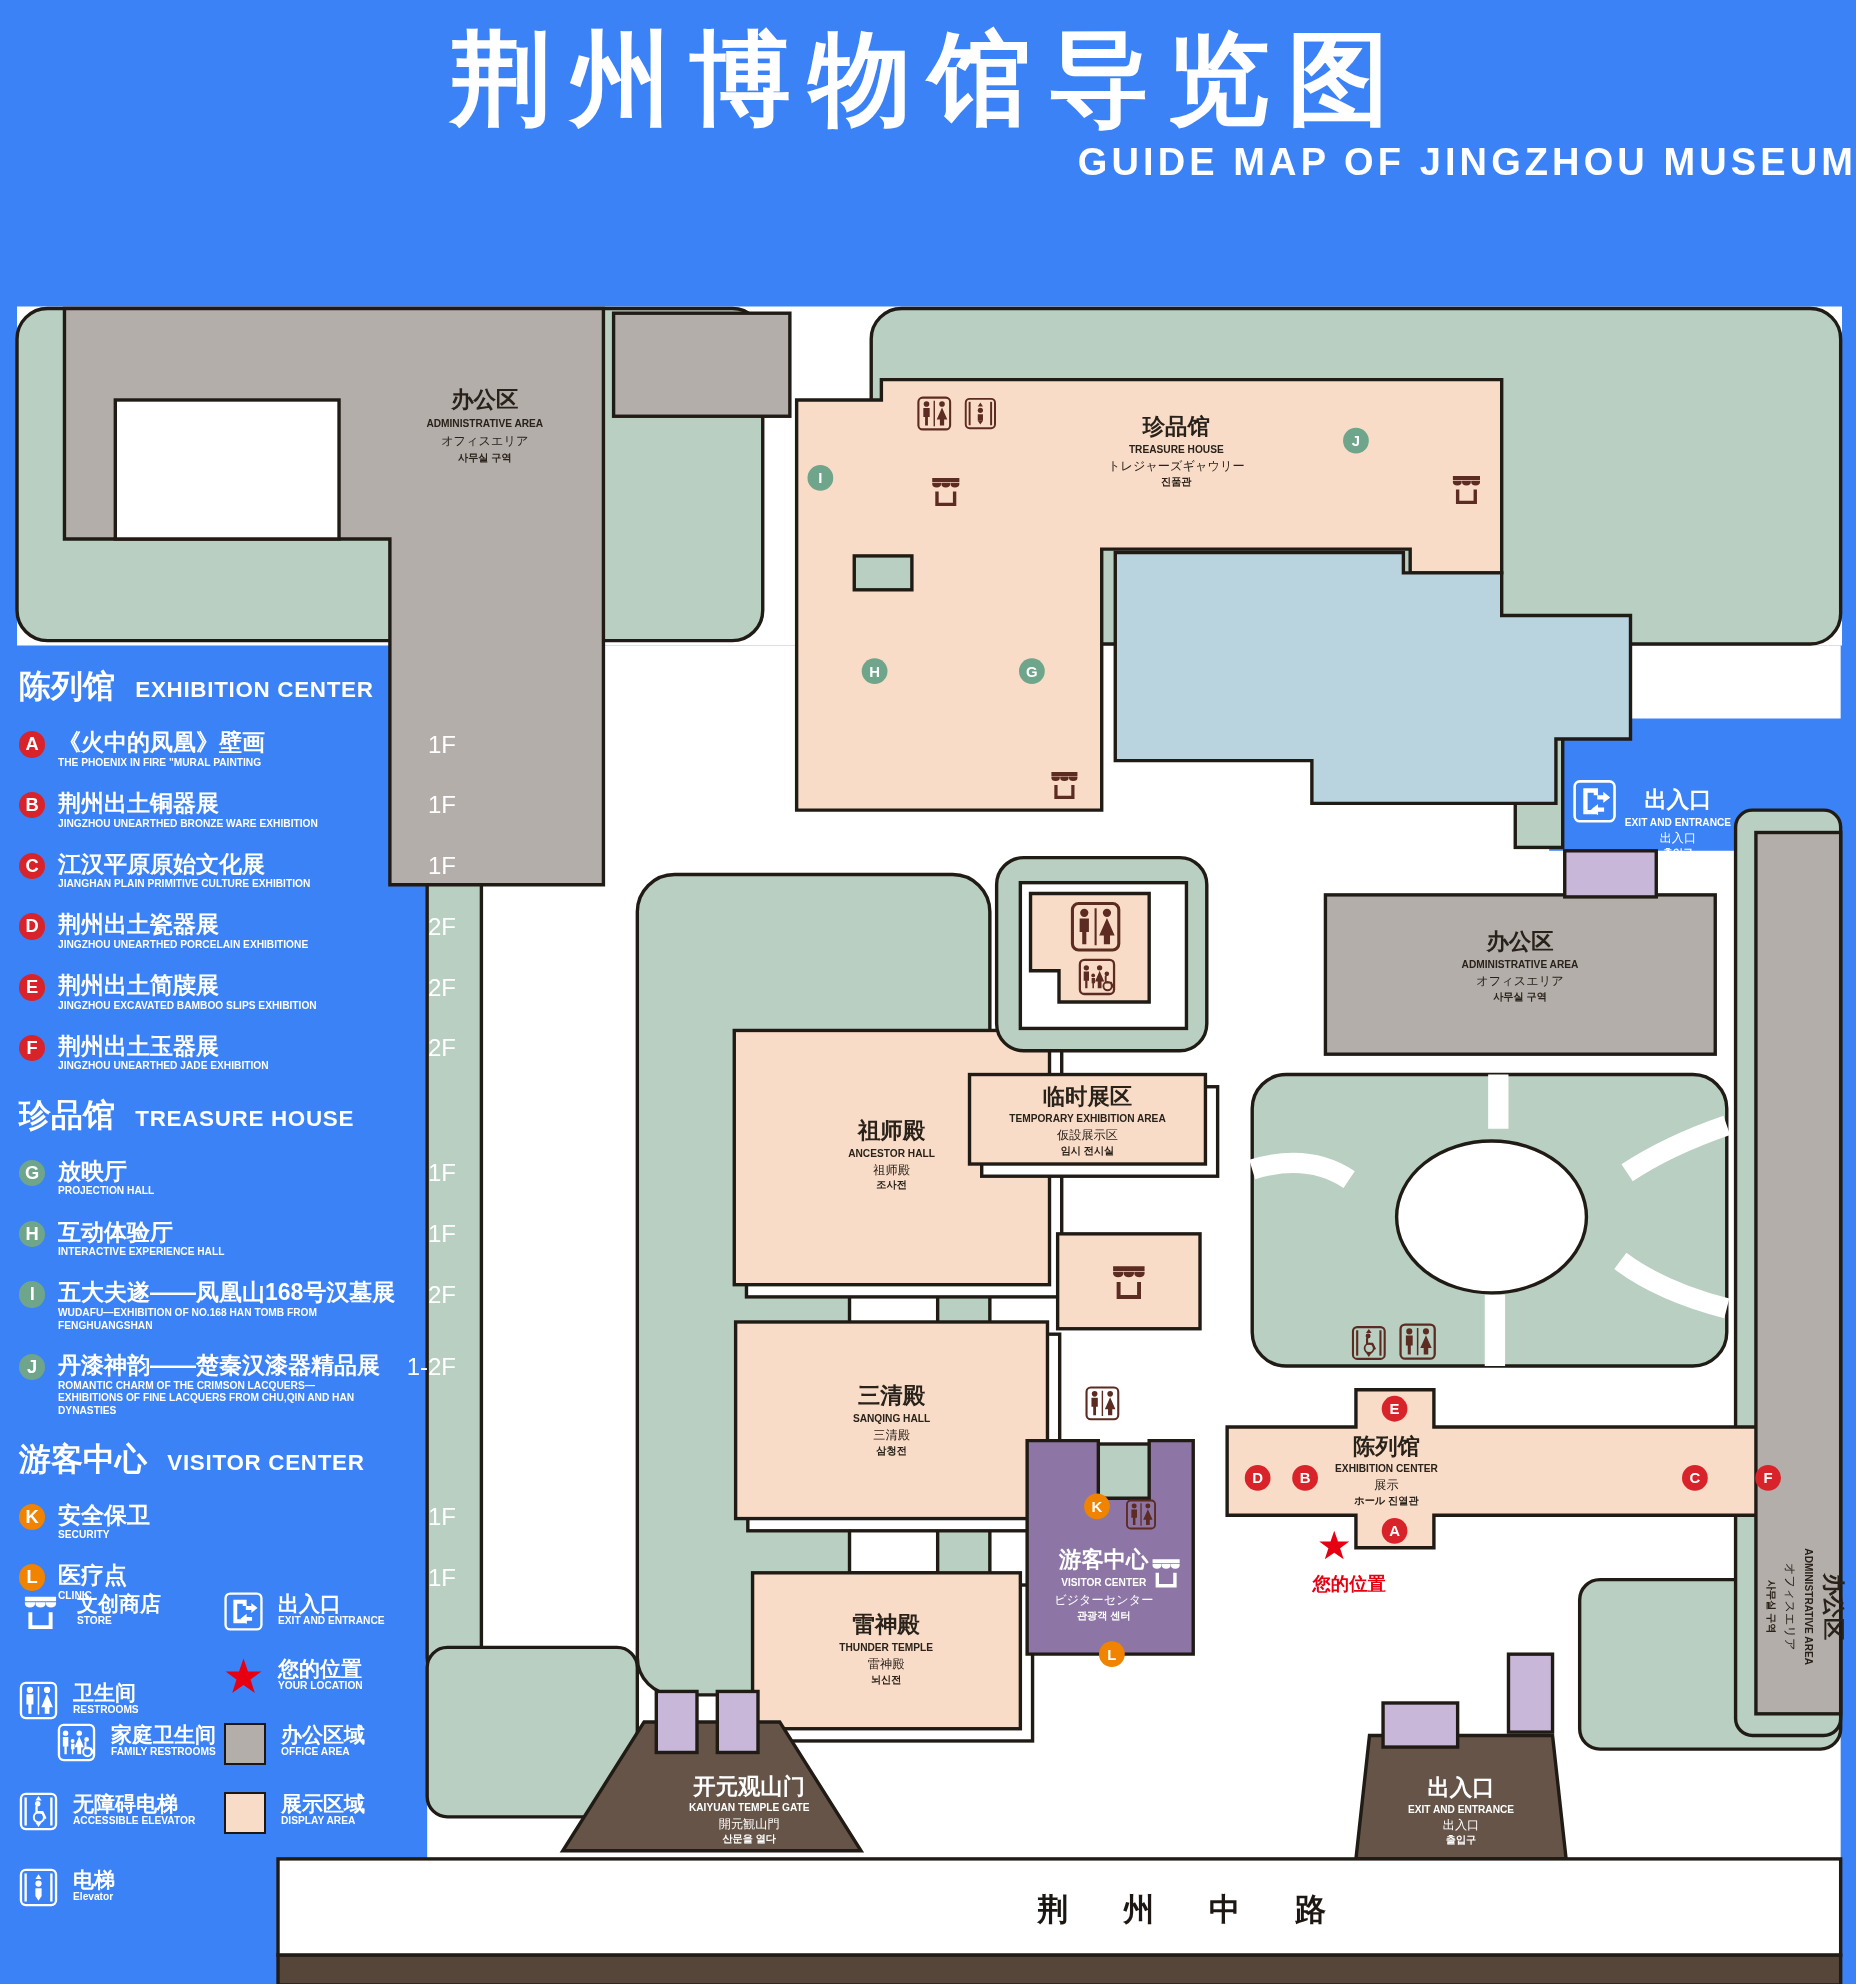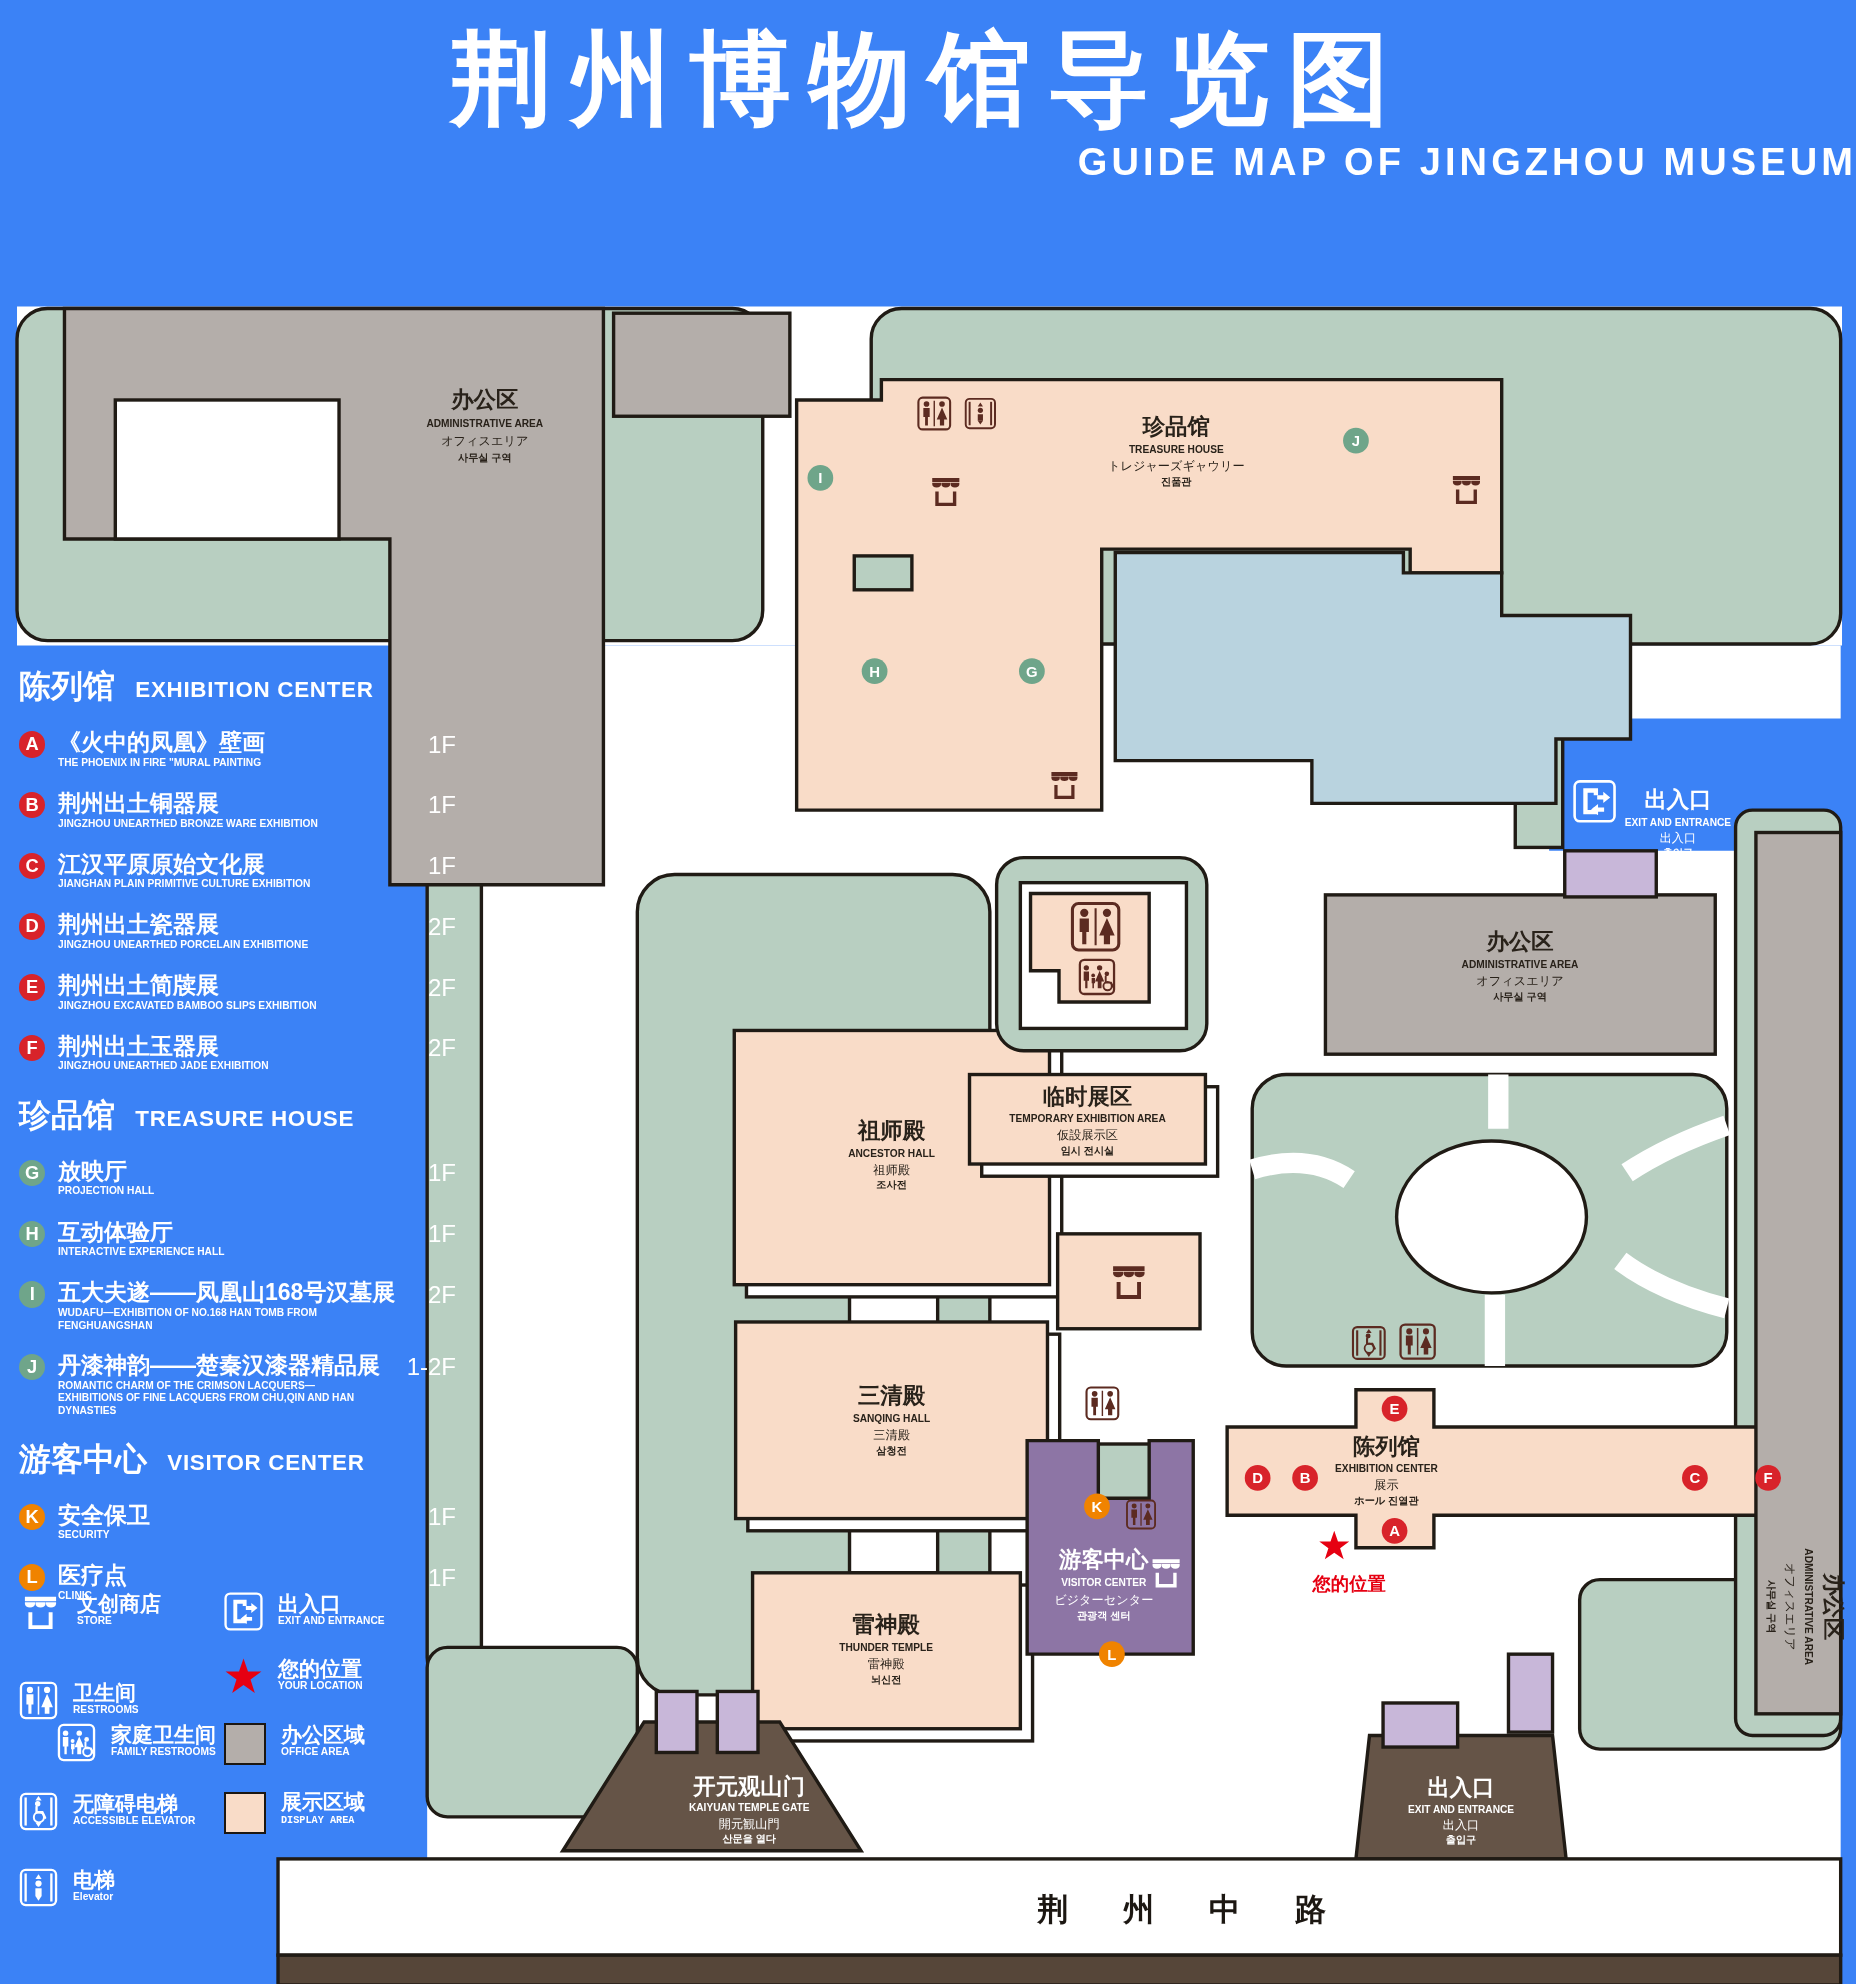--- a/index.html
+++ b/index.html
@@ -498,21 +498,21 @@
          <div class="en">YOUR LOCATION</div>
       </div>
   </div>
   <div class="sirow" style="left:224px;top:1723px;">
     <div class="swatch sw-office"></div>
     <div>
         <div class="zh">办公区域</div>
          <div class="en">OFFICE AREA</div>
       </div>
   </div>
-  <div class="sirow" style="left:224px;top:1792px;font-family:Liberation Mono, monospace;">
+  <div class="sirow" style="left:224px;top:1792px;">
     <div class="swatch sw-display"></div>
     <div>
         <div class="zh">展示区域</div>
          <div class="en">DISPLAY AREA</div>
       </div>
   </div>
 
 </div>
 
 

